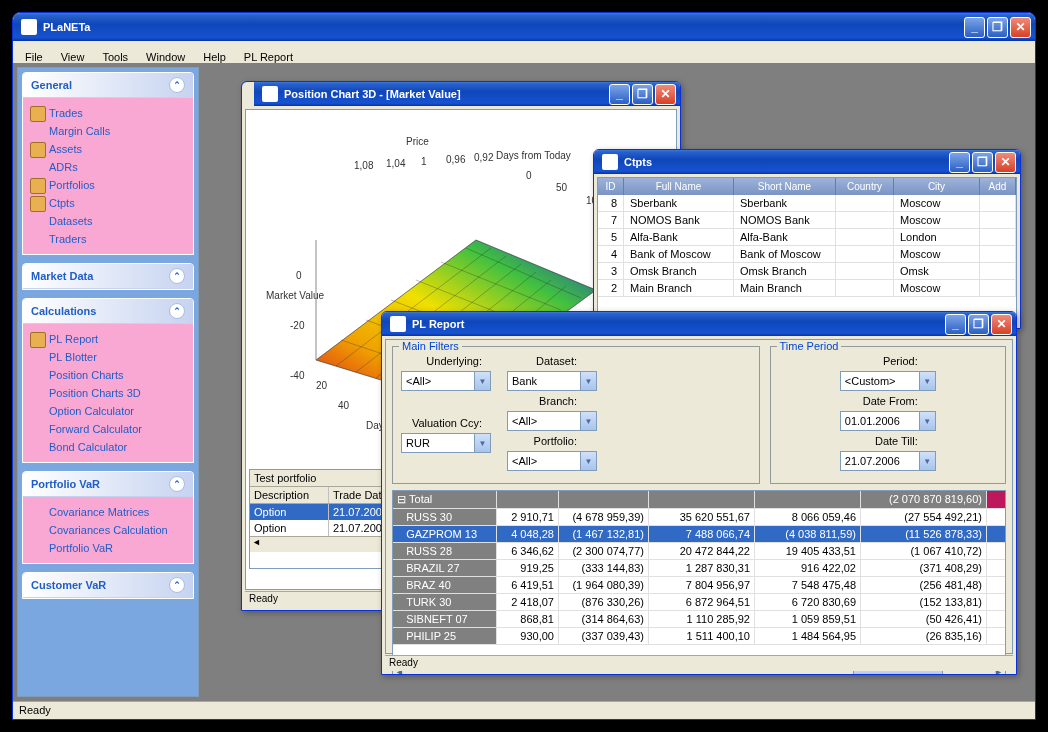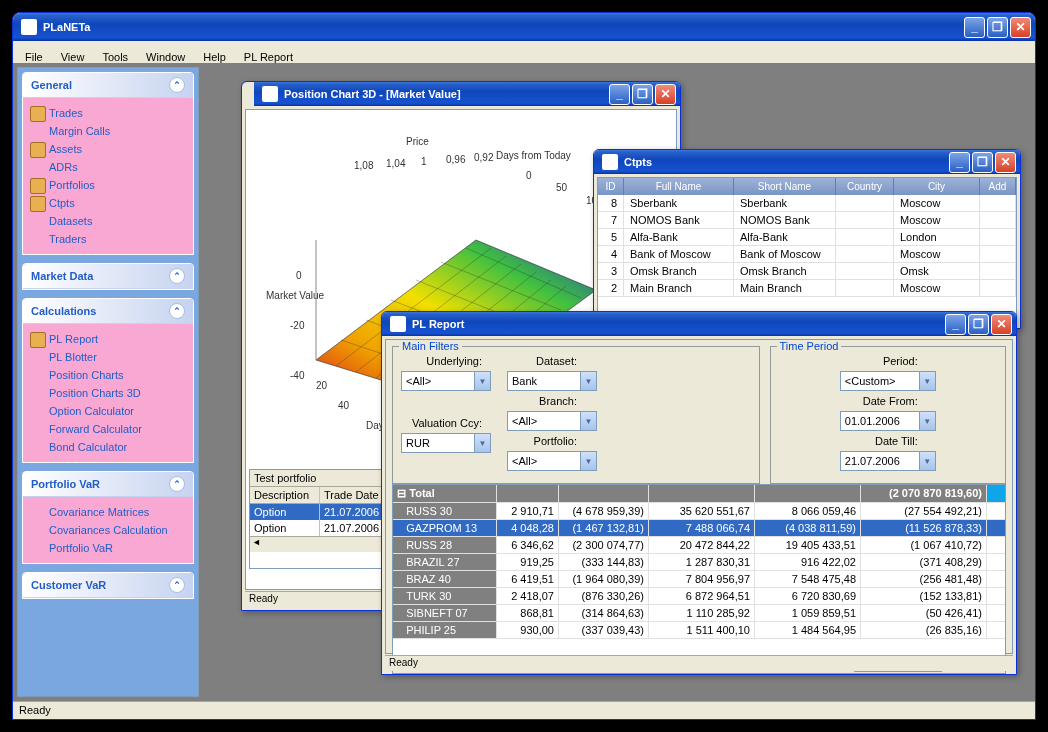--- a/index.html
+++ b/index.html
@@ -57,36 +57,36 @@
 
 .ctpts-win { left: 580px; top: 86px; width: 428px; height: 180px; }
 .ctpts-head { display: flex; background: linear-gradient(#9db3d9, #7a94c4); color: #fff; }
 .ctpts-head > div { padding: 3px 6px; border-right: 1px solid #6080b0; font-size: 10px; text-align: center; }
 .ctpts-row { display: flex; border-bottom: 1px solid #e0e0e0; }
 .ctpts-row > div { padding: 2px 6px; border-right: 1px solid #e0e0e0; font-size: 11px; overflow: hidden; white-space: nowrap; }
 
 
 .pl-win { left: 368px; top: 248px; width: 636px; height: 364px; }
 .pl-body { position: absolute; left: 3px; right: 3px; top: 27px; bottom: 20px; background: #ece9d8; border: 1px solid #7f9db9; padding: 6px; }
-.filters { display: flex; gap: 10px; margin-bottom: 0; }
+.filters { display: flex; gap: 10px; margin-bottom: 6px; }
 .fieldset { border: 1px solid #919b9c; padding: 8px 8px 8px 8px; position: relative; }
 .fieldset .legend { position: absolute; top: -7px; left: 6px; background: #ece9d8; padding: 0 3px; font-size: 11px; color: #0046d5; }
 .fld-row { display: flex; align-items: center; margin-bottom: 4px; gap: 4px; flex-direction: column; }
 .fld-row label { text-align: right; color: #000; font-size: 11px; }
 .combo { display: inline-flex; border: 1px solid #7f9db9; background: #fff; height: 20px; align-items: center; }
 .combo span { padding: 0 4px; flex: 1; font-size: 11px; }
 .combo .arrow { width: 16px; height: 18px; background: linear-gradient(#cfe0fa, #a8c4ec); border-left: 1px solid #7f9db9; display: flex; align-items: center; justify-content: center; font-size: 8px; color: #4a6a9c; }
 
 .pl-grid-wrap { border: 1px solid #7f9db9; background: #fff; height: 190px; overflow: hidden; position: relative; }
 .pl-head { display: flex; background: linear-gradient(#9db3d9, #7a94c4); color: #fff; }
 .pl-head > div { padding: 3px 4px; border-right: 1px solid #6080b0; font-size: 11px; text-align: center; }
 .pl-row { display: flex; border-bottom: 1px solid #e0e0e0; }
 .pl-row > div { padding: 2px 4px; border-right: 1px solid #e0e0e0; font-size: 11px; text-align: right; overflow: hidden; white-space: nowrap; }
 .pl-row .asset { text-align: left; background: #808080; color: #fff; }
-.pl-row.total { background: #0ea5e9; color: #fff; font-weight: bold; }
+.pl-row.total { background: #be185d; color: #fff; }
 .pl-row.total > div { background: #808080; }
 .pl-row.sel { background: #316ac5; color: #fff; }
 .pl-row.sel > div { background: #316ac5; }
 .pl-row.sel .asset { background: #316ac5; }
 .pl-hscroll { height: 16px; background: #ece9d8; border-top: 1px solid #aca899; position: absolute; left: 0; right: 0; bottom: 0; display: flex; align-items: center; }
 .pl-hscroll .thumb { position: absolute; left: 460px; width: 90px; height: 12px; top: 2px; background: linear-gradient(#cfe0fa, #a8c4ec); border: 1px solid #7f9db9; border-radius: 2px; }
 .pl-hscroll::before { content: "◄"; position: absolute; left: 2px; font-size: 9px; color: #4a6a9c; }
 .pl-hscroll::after { content: "►"; position: absolute; right: 2px; font-size: 9px; color: #4a6a9c; }
 
 
@@ -97,21 +97,21 @@
 .ct-c4 { width: 86px; }
 .ct-c5 { width: 36px; }
 
 .pl-c0 { width: 104px; }
 .pl-c1 { width: 62px; }
 .pl-c2 { width: 90px; }
 .pl-c3 { width: 106px; }
 .pl-c4 { width: 106px; }
 .pl-c5 { width: 126px; }
 
-.pf-c0 { width: 70px; }
+.pf-c0 { width: 79px; }
 .pf-c1 { width: 80px; }
 </style>
 </head>
 <body>
 
 <div class="outer-shell">
   <div class="titlebar">
     <span class="app-icon"></span>
     <span>PLaNETa</span>
     <span class="spacer"></span>

